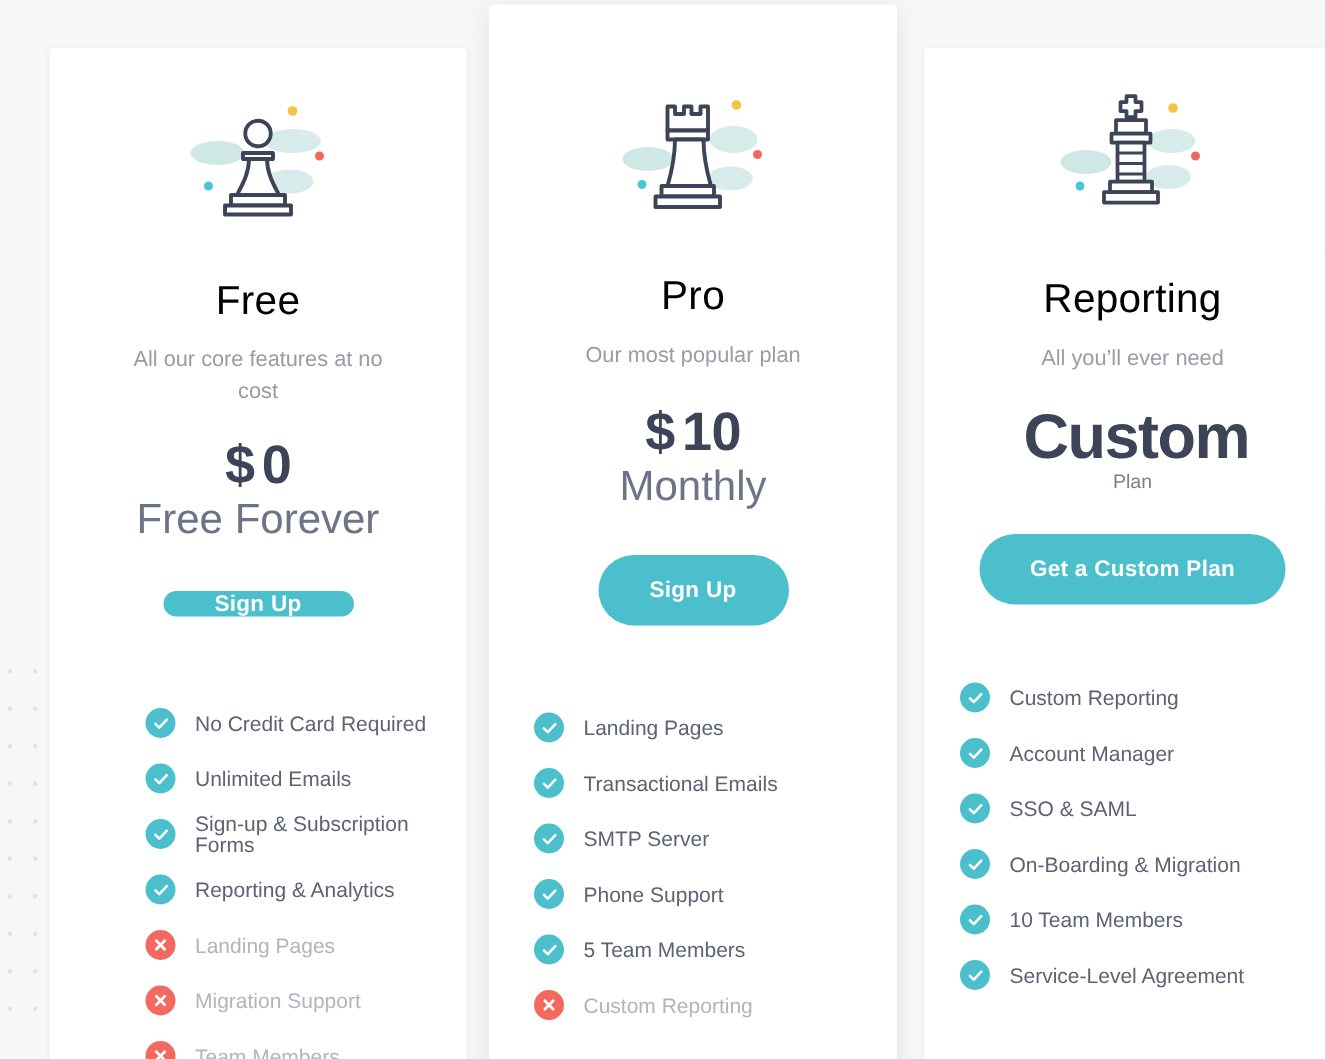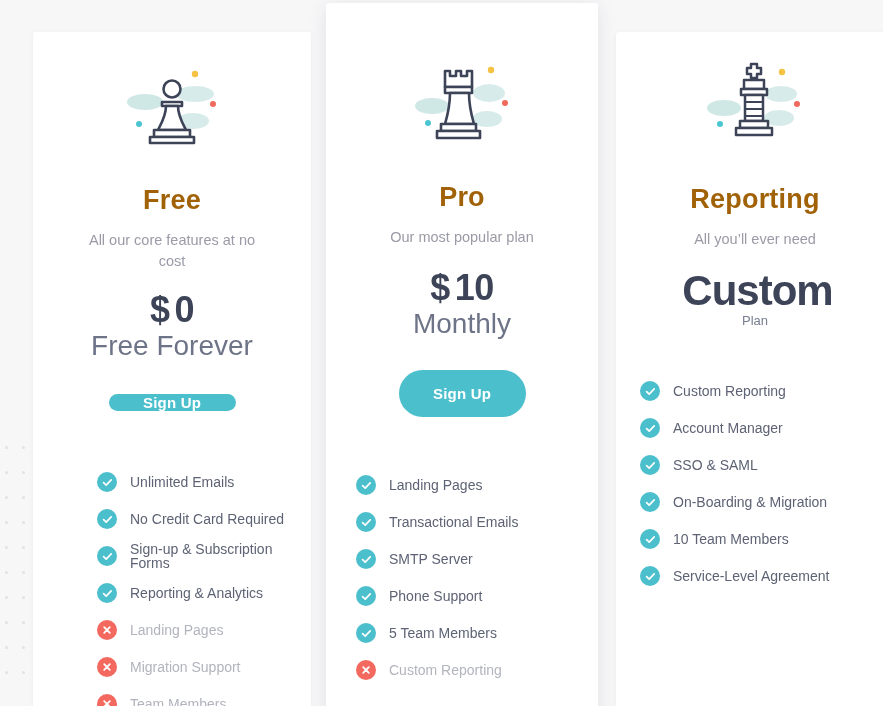--- a/index.html
+++ b/index.html
@@ -37,21 +37,21 @@
     box-shadow:0 1px 5px rgba(40,45,70,0.055);
   }
 
   
   .illus { margin-top:32px; width:110px; height:86px; }
   .card-pro .illus { margin-top:58px; }
   .card-ent .illus { margin-top:28px; }
 
   
   .plan-name {
-    font-size:27px; font-weight:700; color:#a16207;
+    font-size:27px; font-weight:400; color:#000000;
     letter-spacing:.2px; line-height:1;
   }
   .card-free .plan-name { margin-top:37px; }
   .card-pro  .plan-name { margin-top:37px; }
   .card-ent  .plan-name { margin-top:40px; }
 
   .plan-tag {
     margin-top:16px; font-size:14.5px; color:#9a9ba6;
     text-align:center; line-height:1.45; max-width:195px;
   }
@@ -160,29 +160,29 @@
       <div class="price-sub">Free Forever</div>
     </div>
     <button class="cta">Sign Up</button>
     <ul class="features">
         <li class="feature">
           <span class="feat-icon yes">
             <svg width="11" height="11" viewBox="0 0 11 11">
               <path d="M1.6 5.6 L4.2 8.1 L9.2 2.8" fill="none" stroke="#ffffff" stroke-width="1.7" stroke-linecap="round" stroke-linejoin="round"></path>
             </svg>
           </span>
+          <span class="feat-label">No Credit Card Required</span>
+        </li>
+        <li class="feature">
+          <span class="feat-icon yes">
+            <svg width="11" height="11" viewBox="0 0 11 11">
+              <path d="M1.6 5.6 L4.2 8.1 L9.2 2.8" fill="none" stroke="#ffffff" stroke-width="1.7" stroke-linecap="round" stroke-linejoin="round"></path>
+            </svg>
+          </span>
           <span class="feat-label">Unlimited Emails</span>
-        </li>
-        <li class="feature">
-          <span class="feat-icon yes">
-            <svg width="11" height="11" viewBox="0 0 11 11">
-              <path d="M1.6 5.6 L4.2 8.1 L9.2 2.8" fill="none" stroke="#ffffff" stroke-width="1.7" stroke-linecap="round" stroke-linejoin="round"></path>
-            </svg>
-          </span>
-          <span class="feat-label">No Credit Card Required</span>
         </li>
         <li class="feature">
           <span class="feat-icon yes">
             <svg width="11" height="11" viewBox="0 0 11 11">
               <path d="M1.6 5.6 L4.2 8.1 L9.2 2.8" fill="none" stroke="#ffffff" stroke-width="1.7" stroke-linecap="round" stroke-linejoin="round"></path>
             </svg>
           </span>
           <span class="feat-label">Sign-up &amp; Subscription Forms</span>
         </li>
         <li class="feature">
@@ -320,20 +320,21 @@
       </svg>
     </div>
     <div class="plan-name">Reporting</div>
     <div class="plan-tag">All you’ll ever need</div>
     <div class="price-wrap">
       <div class="price custom">
         <span class="cur"></span><span>Custom</span>
       </div>
       <div class="price-sub small">Plan</div>
     </div>
+    <button class="cta">Get a Custom Plan</button>
     <ul class="features">
         <li class="feature">
           <span class="feat-icon yes">
             <svg width="11" height="11" viewBox="0 0 11 11">
               <path d="M1.6 5.6 L4.2 8.1 L9.2 2.8" fill="none" stroke="#ffffff" stroke-width="1.7" stroke-linecap="round" stroke-linejoin="round"></path>
             </svg>
           </span>
           <span class="feat-label">Custom Reporting</span>
         </li>
         <li class="feature">

